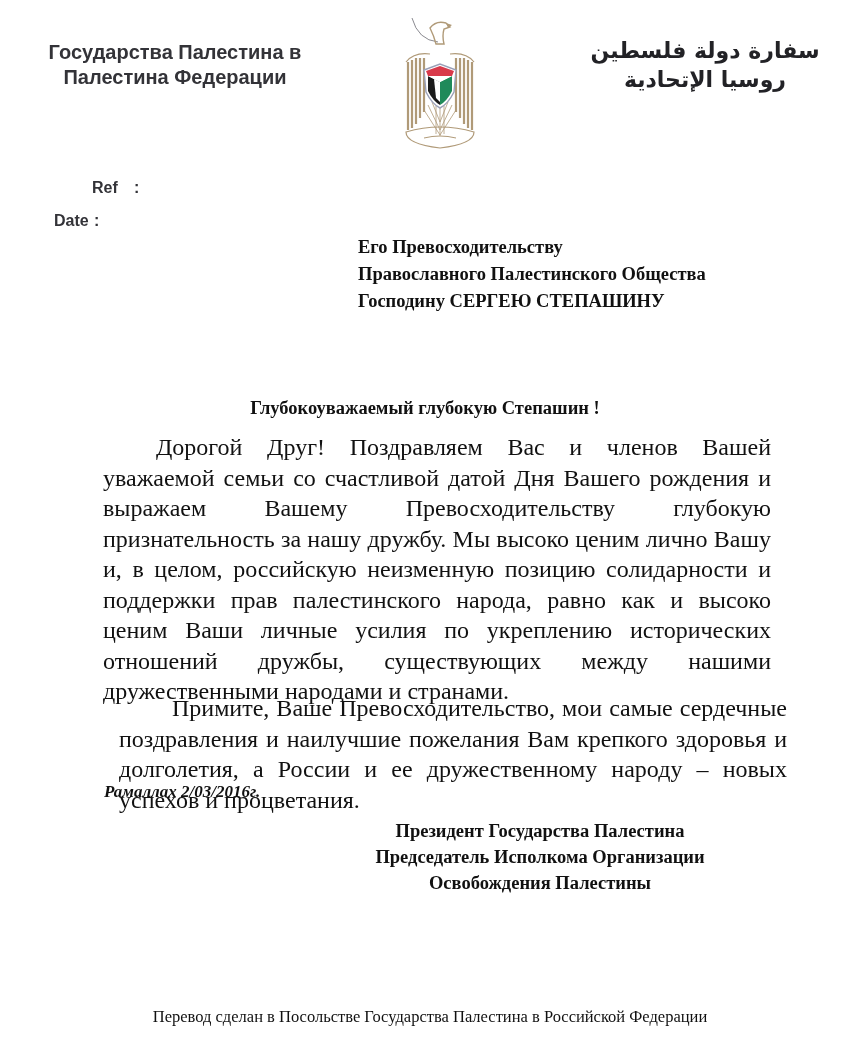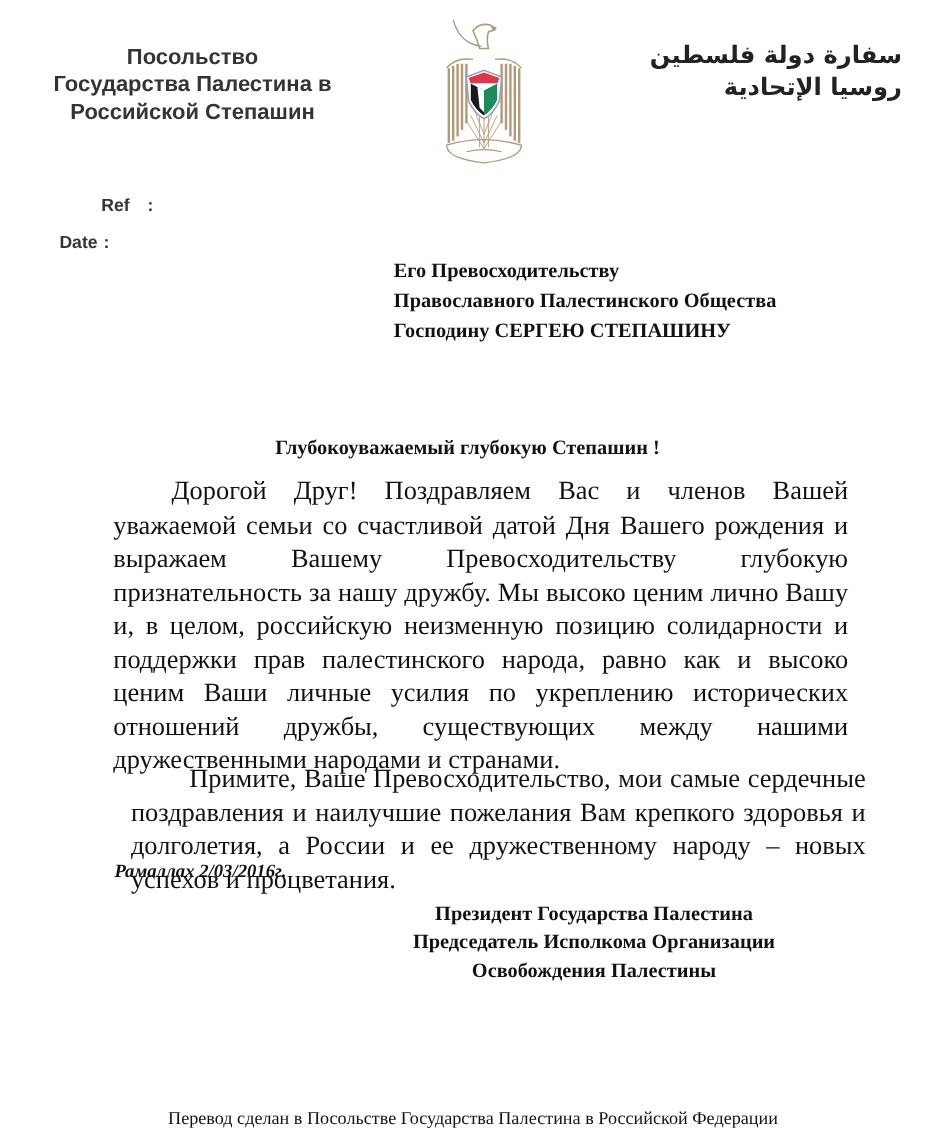--- a/index.html
+++ b/index.html
@@ -5,21 +5,21 @@
     html, body { margin: 0; padding: 0; background: #ffffff; }
     body { width: 850px; height: 1038px; position: relative; overflow: hidden; color: #111; }
     .abs { position: absolute; }
     .header-ru {
       left: 20px; top: 40px; width: 310px; text-align: center;
       font-family: "Liberation Sans", sans-serif; font-weight: bold;
       font-size: 20px; line-height: 25px; color: #333338;
     }
     .header-ru div { white-space: nowrap; }
     .header-ar {
-      left: 590px; top: 36px; width: 230px; 
+      left: 590px; top: 36px; width: 230px; text-align: center;
       font-family: "DejaVu Sans", sans-serif; font-weight: bold;
       font-size: 22px; line-height: 29px; color: #222226; direction: rtl;
     }
     .emblem { left: 400px; top: 10px; width: 80px; height: 150px; }
     .meta {
       left: 54px; font-family: "Liberation Sans", sans-serif; font-weight: bold;
       font-size: 16px; color: #333338;
     }
     .meta .colon { position: absolute; left: 42px; }
     .addressee {
@@ -45,23 +45,22 @@
     }
     .footer-note {
       left: 0; width: 860px; top: 1007px; text-align: center;
       font-family: "Liberation Serif", serif; font-size: 16.5px; color: #111;
     }
   </style>
 </head>
 <body>
 
 <div class="abs header-ru">
-  <div>Посольство</div>
   <div>Государства Палестина в</div>
-  <div>Российской Степашин</div>
+  <div>Палестина Федерации</div>
 </div>
 
 <div class="abs emblem">
   <svg width="80" height="150" viewBox="0 0 80 150" xmlns="http://www.w3.org/2000/svg">
 
     <path d="M12 8 Q18 30 38 32" fill="none" stroke="#8a8a90" stroke-width="1"></path>
 
     <path d="M30 18 Q36 10 46 13 L50 17 L44 19 Q42 26 44 34 L36 34 Q34 26 30 18 Z" fill="none" stroke="#b09a78" stroke-width="1.4"></path>
     <path d="M46 13 L52 15 L48 18 Z" fill="#b09a78"></path>
 

